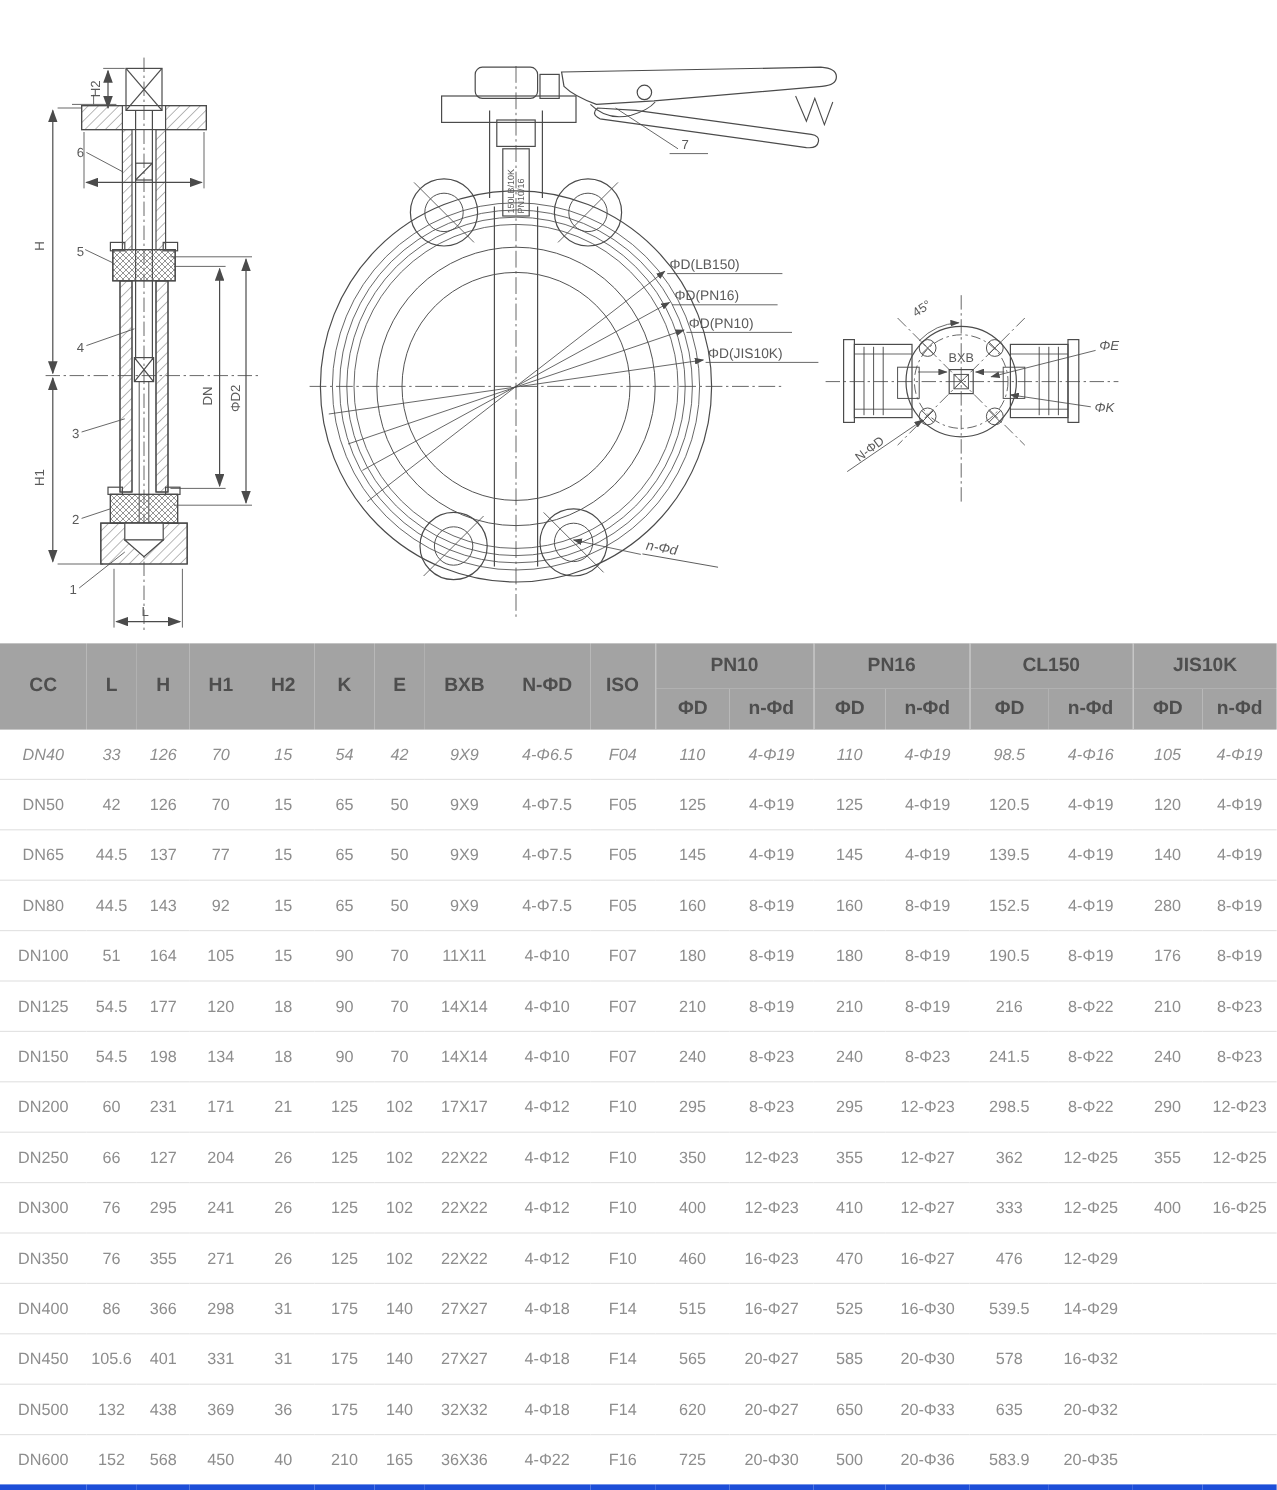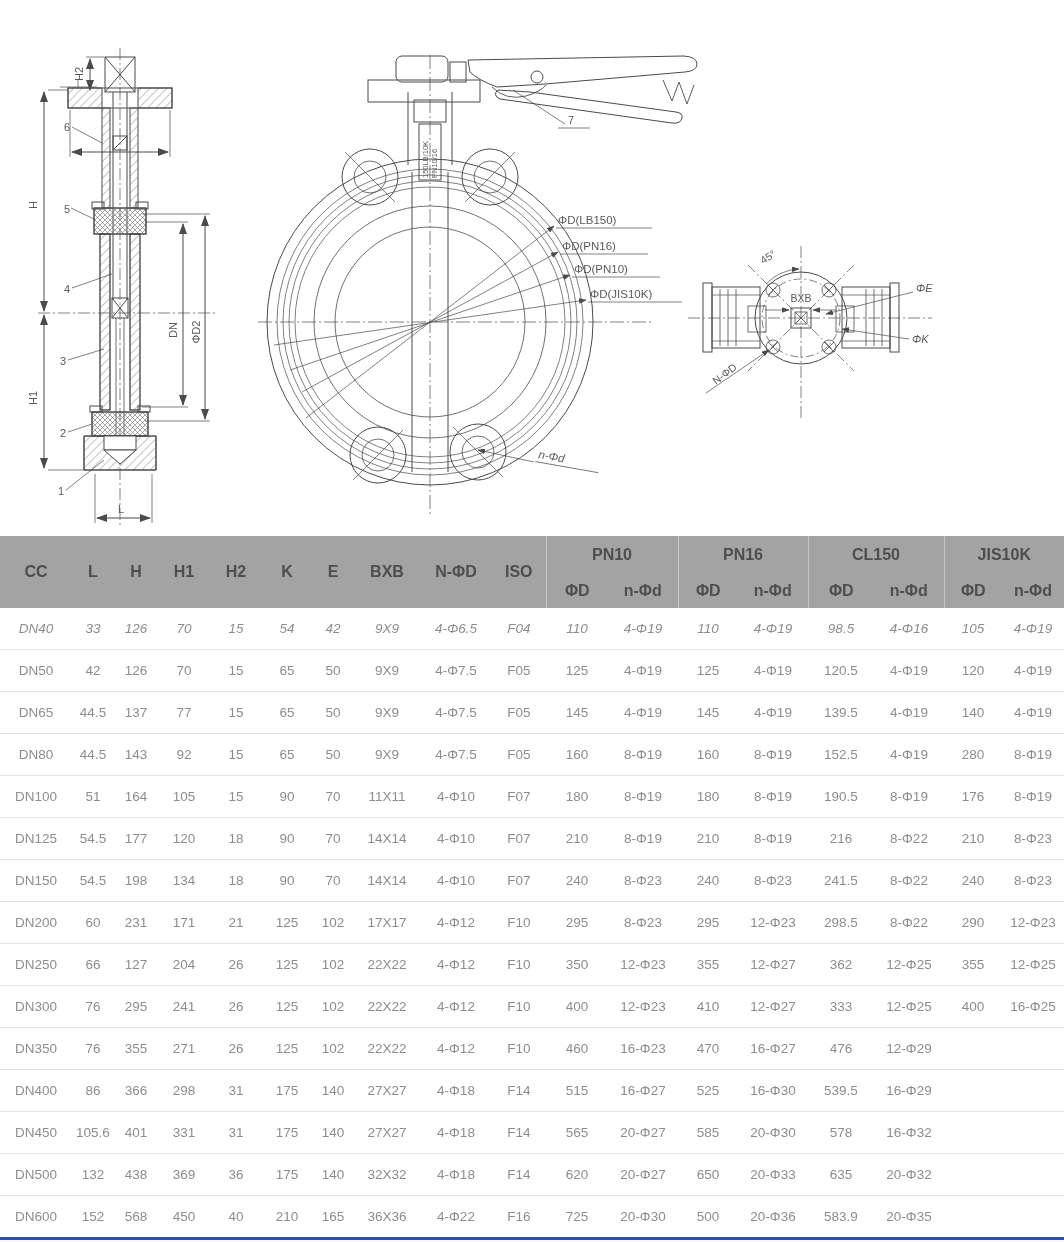--- a/index.html
+++ b/index.html
@@ -9,21 +9,21 @@
   
   table{width:1064px;border-collapse:collapse;table-layout:fixed;}
   thead th{background:#a3a3a3;color:#4e4e4e;font-weight:bold;font-size:16px;padding:0;}
   thead tr:first-child th{height:38px;}
   thead tr:last-child th{height:34px;}
   th.group, th.group-start{border-left:1px solid #c6c6c6;}
   tbody td{height:41px;text-align:center;vertical-align:middle;color:#8d8d8d;
            font-size:13.5px;border-top:1px solid #e3e3e3;padding:0;
            white-space:nowrap;overflow:hidden;}
   tbody tr:first-child td{border-top:none;font-style:italic;}
-  tbody tr:last-child td{border-bottom:3px solid #1d4ed8;}
+  tbody tr:last-child td{border-bottom:5px solid #1d4ed8;}
 </style>
 </head>
 <body>
 
 <div class="drawings">
 <svg width="1064" height="536" viewBox="0 0 1064 536" font-family="Liberation Sans, sans-serif" fill="none" stroke="#4b4b4b" stroke-width="1">
   <defs>
     <pattern id="hd" width="6" height="6" patternUnits="userSpaceOnUse" patternTransform="rotate(45)">
       <line x1="0" y1="0" x2="0" y2="6" stroke="#6b6b6b" stroke-width="0.8"></line>
     </pattern>
@@ -546,21 +546,21 @@
         <td>175</td>
         <td>140</td>
         <td>27X27</td>
         <td>4-Φ18</td>
         <td>F14</td>
         <td>515</td>
         <td>16-Φ27</td>
         <td>525</td>
         <td>16-Φ30</td>
         <td>539.5</td>
-        <td>16-Φ29</td>
+        <td>14-Φ29</td>
         <td></td>
         <td></td>
       </tr>
       <tr>
         <td>DN450</td>
         <td>105.6</td>
         <td>401</td>
         <td>331</td>
         <td>31</td>
         <td>175</td>

